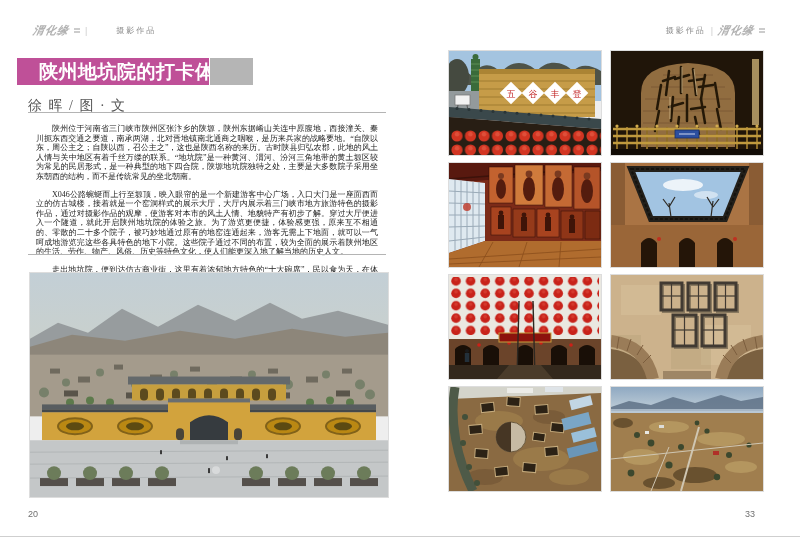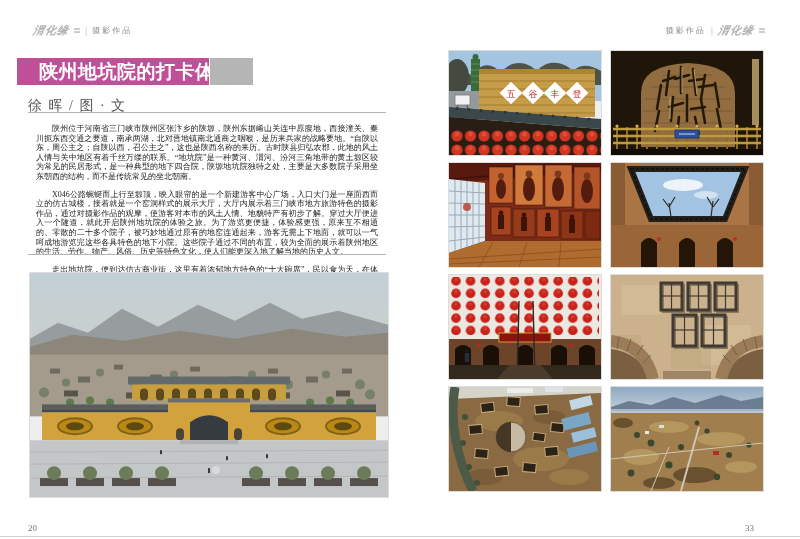--- a/index.html
+++ b/index.html
@@ -11,21 +11,21 @@
   .bottom-edge { position:absolute; left:0; top:536px; width:800px; height:1px; background:#cfcfcf; }
 
   .masthead { position:absolute; top:23px; display:flex; align-items:center; gap:5px; }
   .masthead.left { left:33px; }
   .masthead.right { right:35px; }
   .logo { font-style:italic; font-weight:bold; font-size:11px; color:#b2b2b2;
           font-family:"DejaVu Serif",serif; transform:skewX(-10deg); letter-spacing:1px; white-space:nowrap; }
   .logo-sub { display:inline-block; width:6px; }
   .logo-sub i { display:block; height:2px; background:#cccccc; margin:1px 0; }
   .mast-sep { color:#cccccc; font-size:9px; font-family:"Liberation Sans",sans-serif; }
-  .mast-section { font-size:8px; letter-spacing:2px; color:#8a8a8a; font-family:"Liberation Sans",sans-serif; white-space:nowrap; }
+  .mast-section { font-size:8px; letter-spacing:2px; color:#8a8a8a; font-family:"Liberation Sans",sans-serif; white-space:nowrap;margin-left:24px; }
 
   .title-bar {
     position:absolute; left:17px; top:58px; width:192px; height:27px;
     background:var(--accent,#bf5098); color:#ffffff;
     font-family:"Liberation Sans","DejaVu Sans",sans-serif; font-weight:bold;
     font-size:19px; letter-spacing:0.5px; display:flex; align-items:center;
     padding-left:22px; white-space:nowrap;
   }
   .title-tail { position:absolute; left:210px; top:58px; width:43px; height:27px; background:var(--accent-gray,#b5b5b5); }
 
@@ -41,21 +41,21 @@
   .article-body p { text-indent:2em; margin:8px; }
 
   figure.photo { position:absolute; border:1px solid #dddddd; background:#eeeeee; overflow:hidden; }
   figure.photo svg { display:block; width:100%; height:100%; }
   .feature { left:29px; top:272px; width:360px; height:226px; }
 
   .grid-photo { width:154px; height:106px; }
   .c1 { left:448px; } .c2 { left:610px; }
   .r1 { top:50px; } .r2 { top:162px; } .r3 { top:274px; } .r4 { top:386px; }
 
-  .pagenum { position:absolute; top:523px; font-size:9px; color:#707070; font-family:Liberation Serif, serif; }
+  .pagenum { position:absolute; top:509px; font-size:9px; color:#707070; font-family:Liberation Sans, sans-serif; }
   .pagenum.left { left:28px; }
   .pagenum.right { left:745px; }
 </style>
 </head>
 <body>
 
 <div class="spread">
 
   <div>
     <div class="masthead left">

